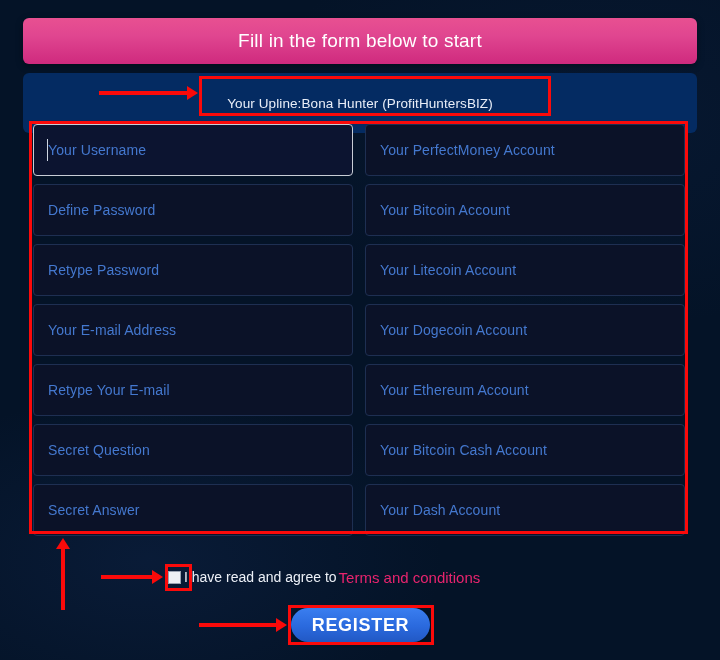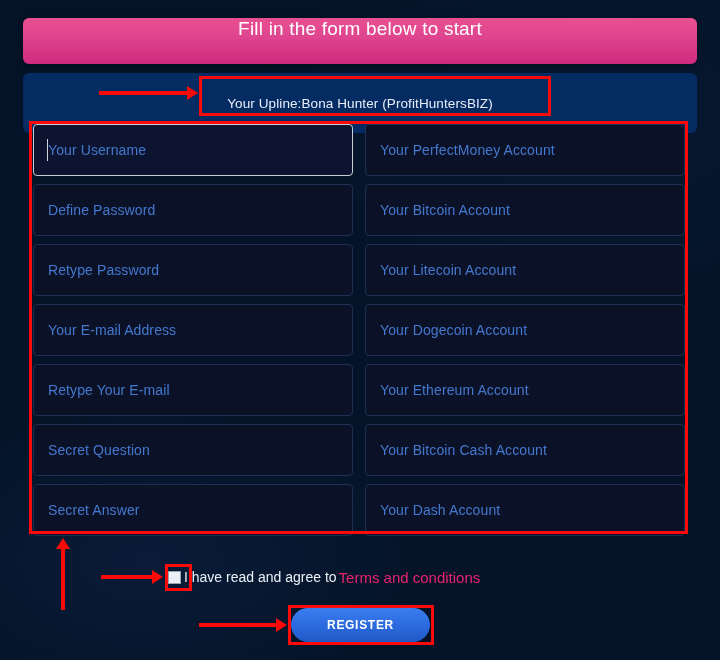--- a/index.html
+++ b/index.html
@@ -27,21 +27,21 @@
   .banner {
     position: absolute;
     left: 23px;
     top: 18px;
     width: 674px;
     height: 46px;
     border-radius: 6px;
     background: linear-gradient(180deg, #e85091 0%, #e04690 38%, #cf2a7e 100%);
     box-shadow: 0 2px 7px rgba(0,0,0,0.35);
     display: flex;
-    align-items: flex-start;
+    align-items: center;
     justify-content: center;
   }
   .banner-text {
     color: #ffffff;
     font-size: 19px;
     letter-spacing: 0.2px;
     font-weight: 400;
   }
 
   
@@ -140,21 +140,21 @@
   .register-btn {
     position: absolute;
     left: 291px;
     top: 608px;
     width: 139px;
     height: 34px;
     border-radius: 19px;
     background: linear-gradient(180deg, #3a7ef0 0%, #2a69dd 55%, #2258c4 100%);
     border: none;
     color: #ffffff;
-    font-size: 12px;
+    font-size: 18px;
     font-weight: bold;
     letter-spacing: 0.7px;
     font-family: "Liberation Sans", sans-serif;
     cursor: pointer;
     box-shadow: 0 1px 4px rgba(0,0,0,0.4);
   }
 
   
   .anno {
     position: absolute;

